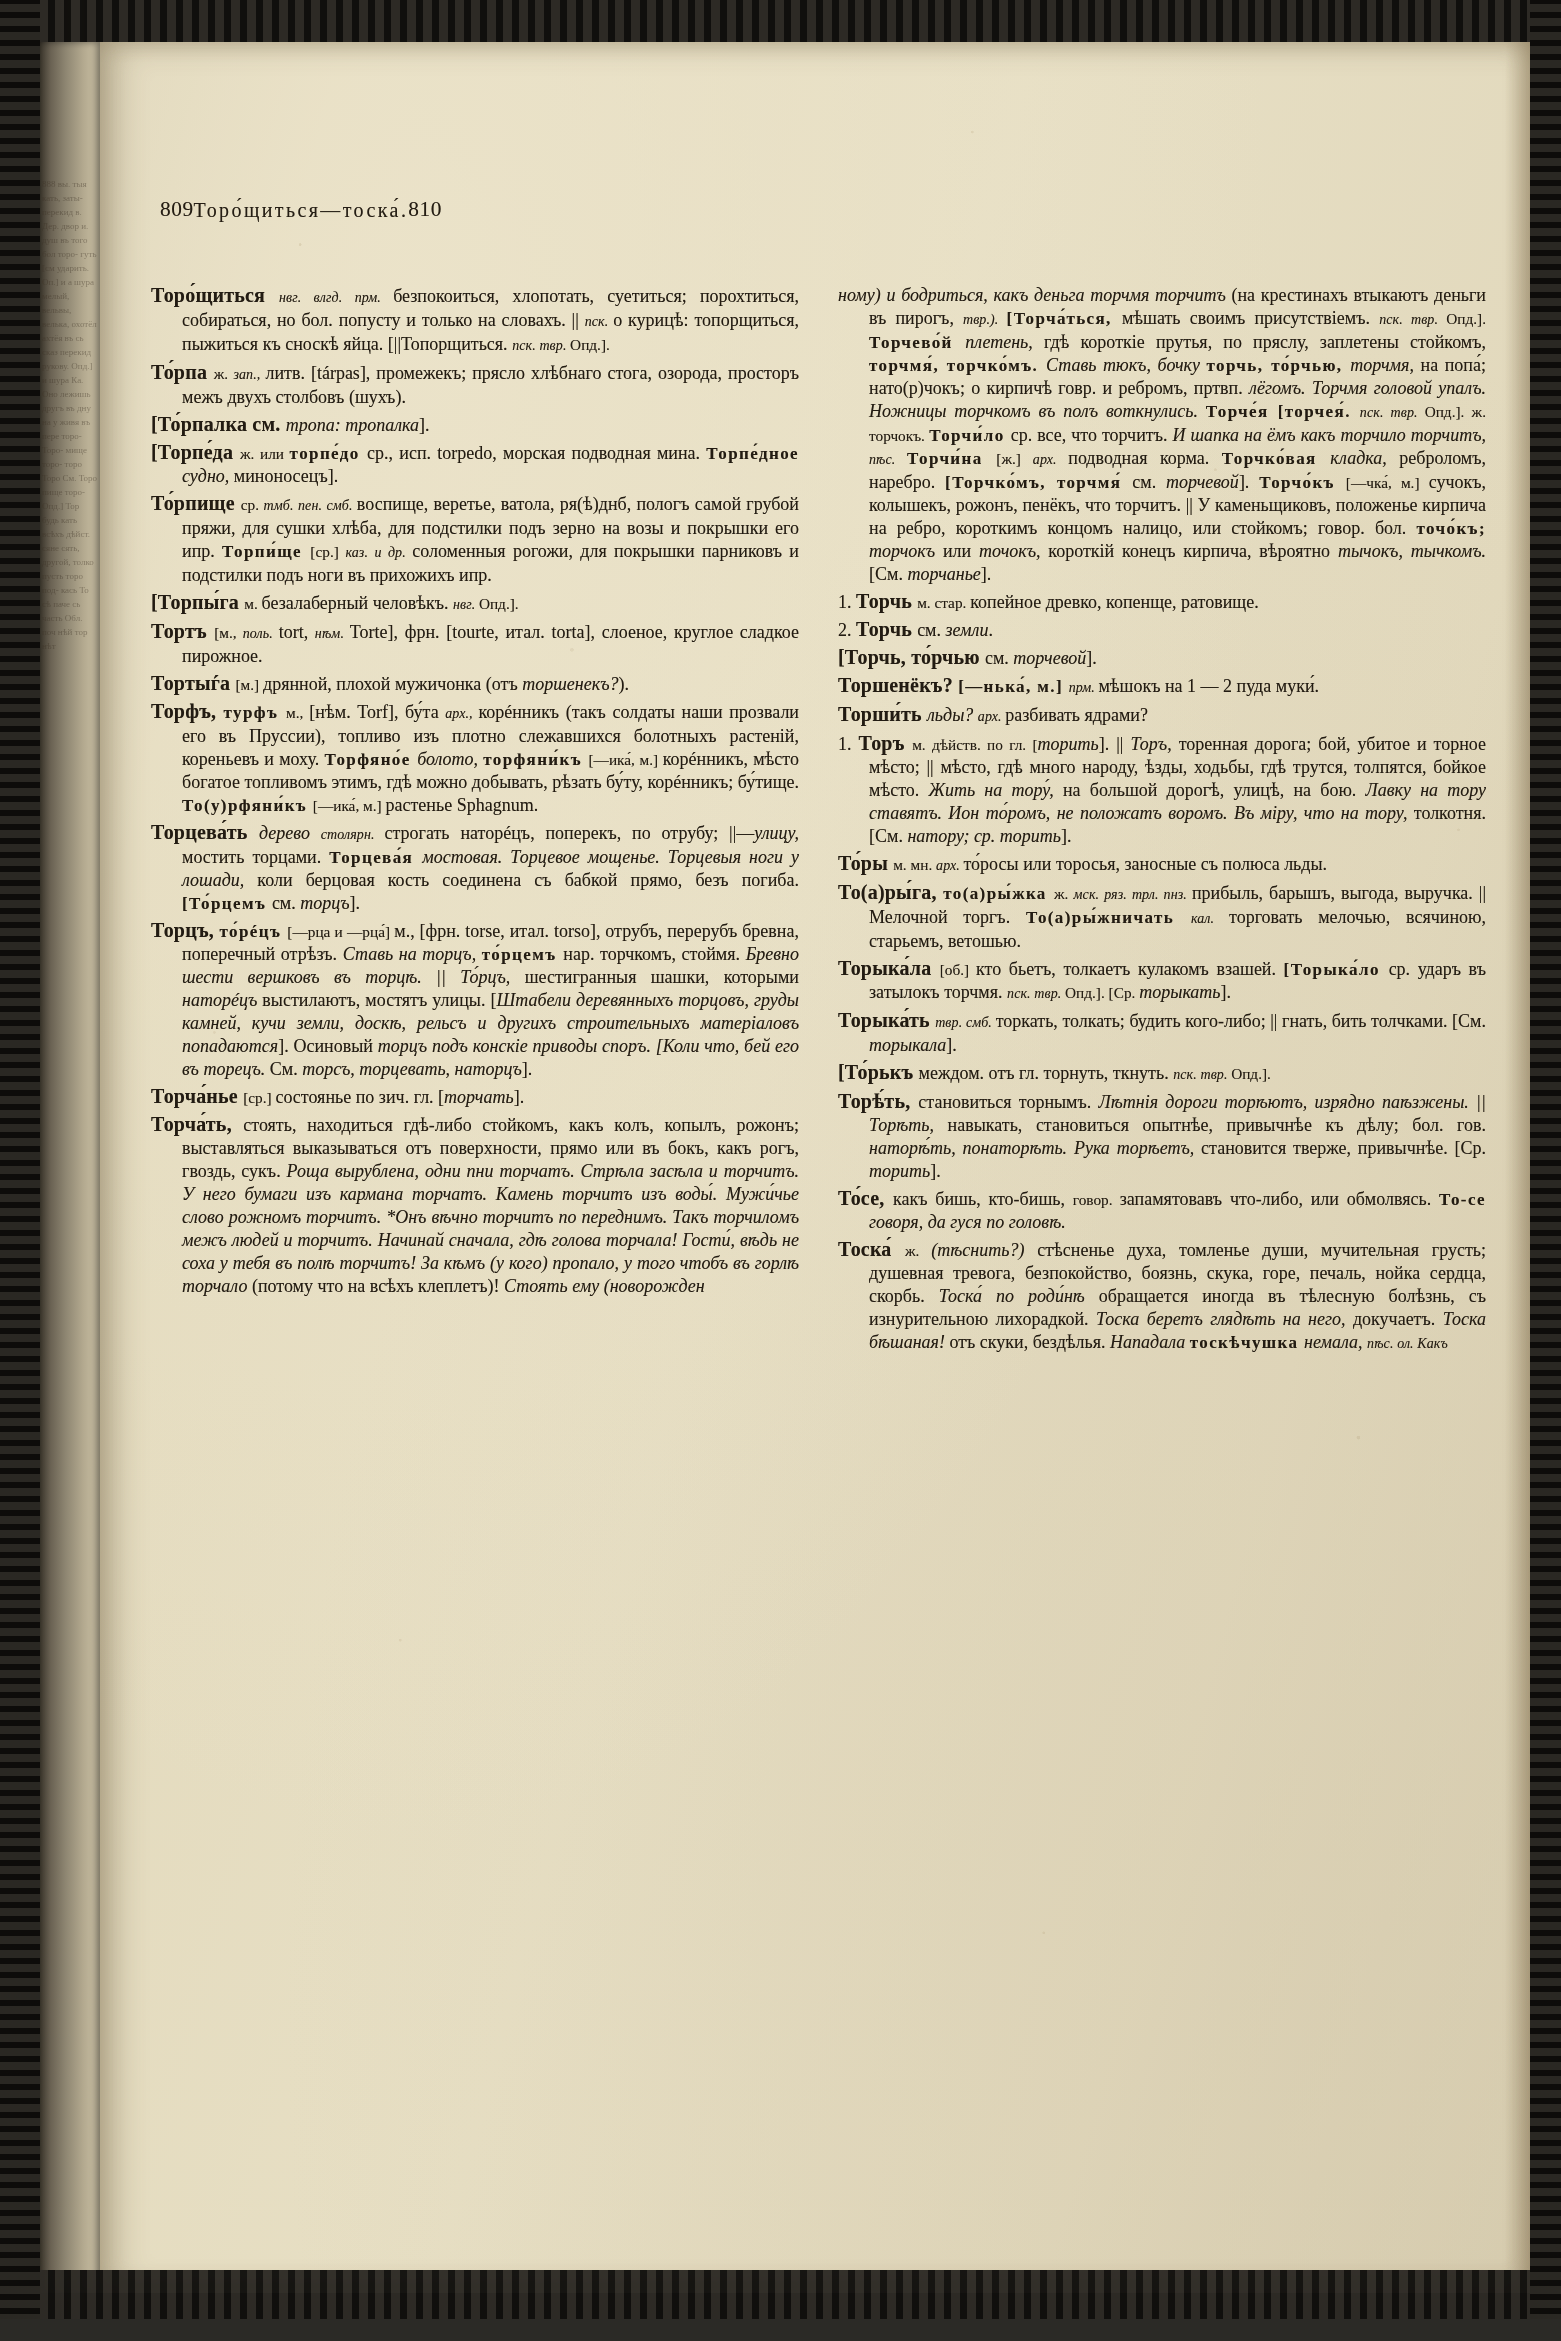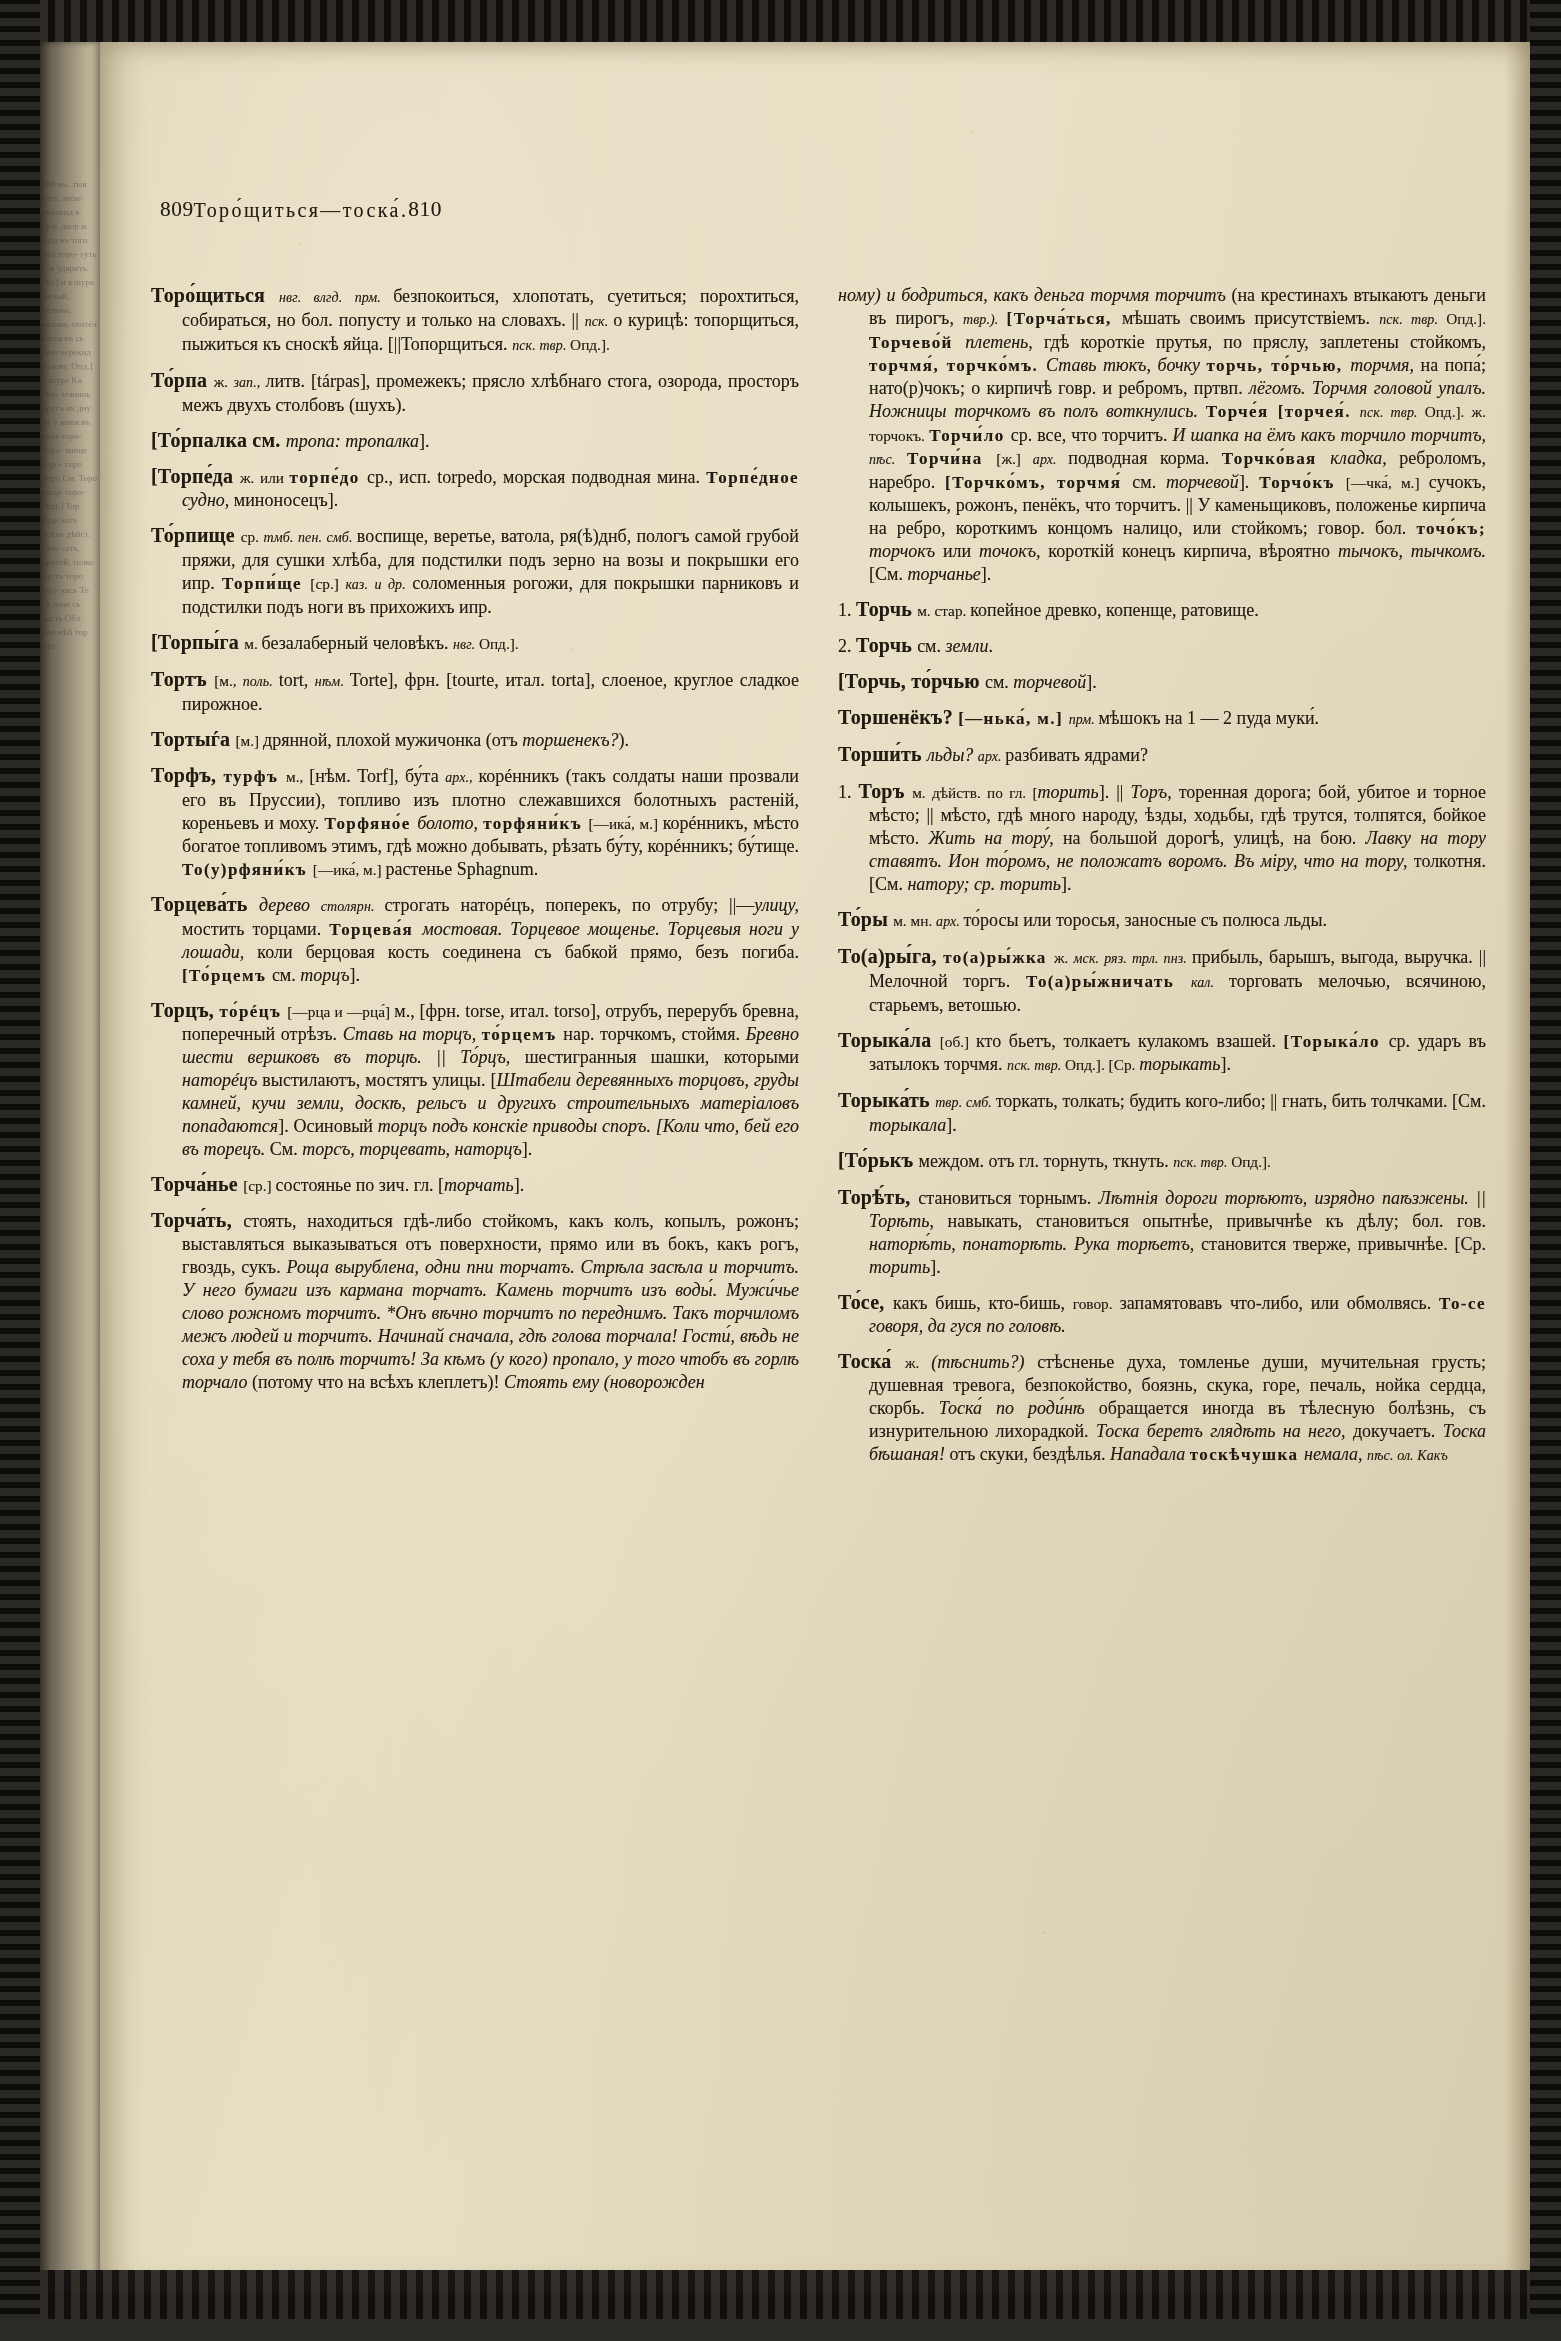--- a/index.html
+++ b/index.html
@@ -194,21 +194,21 @@
     hyphens: manual;
     -webkit-hyphens: manual;
   }
 
   .entry {
     margin: 0 0 0 0;
     padding-left: 31px;
     text-indent: -31px;
     text-align: justify;
   }
-  .entry + .entry { margin-top: 12px; }
+  .entry + .entry { margin-top: 4px; }
 
   
   .hw {
     font-weight: 700;
     letter-spacing: 0.2px;
     font-size: 20px;
   }
   
   .bs {
     font-weight: 700;

